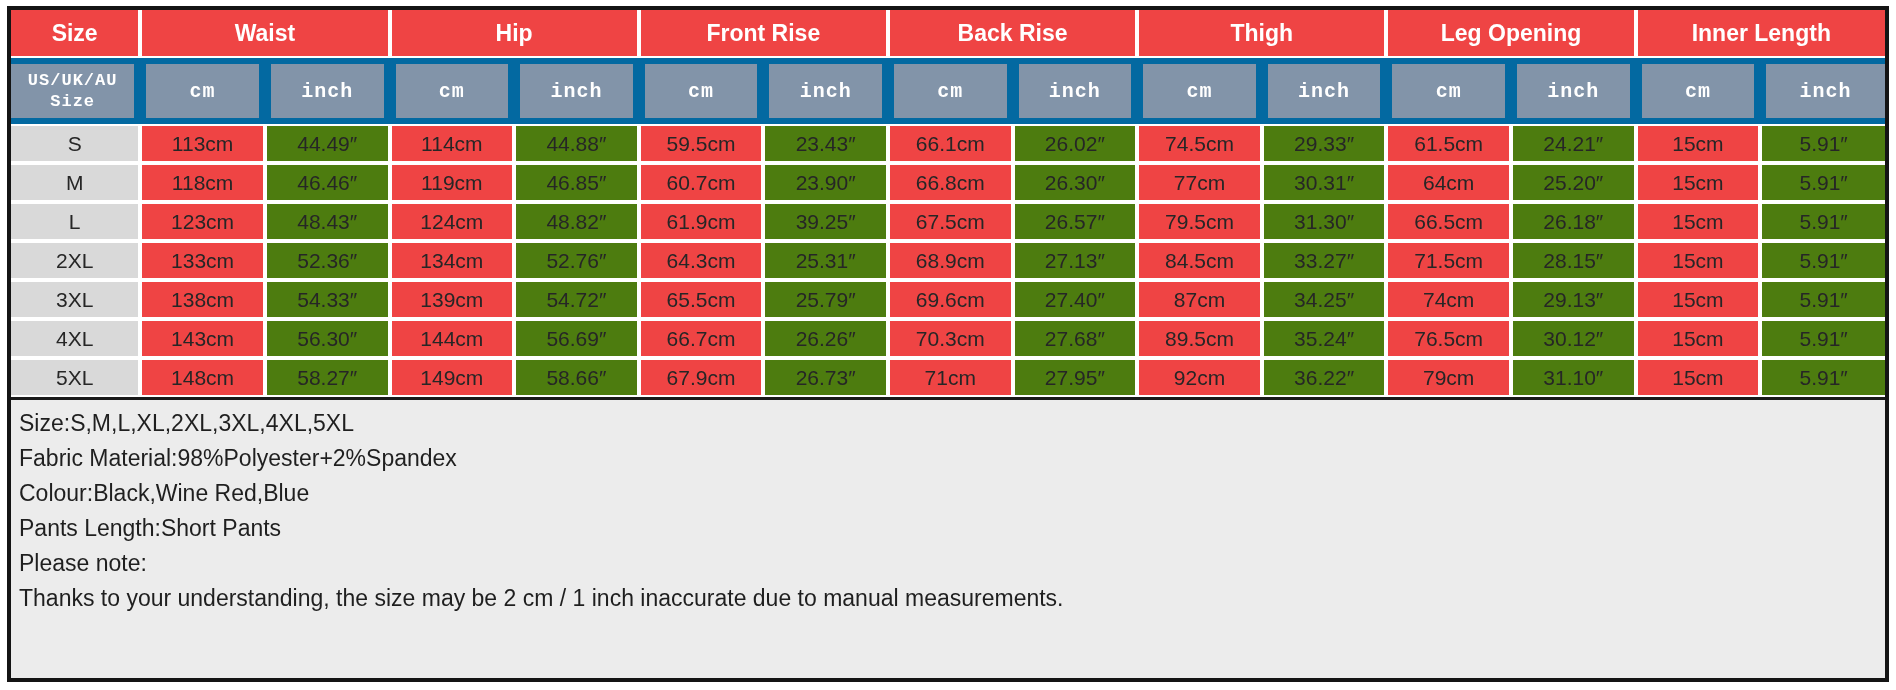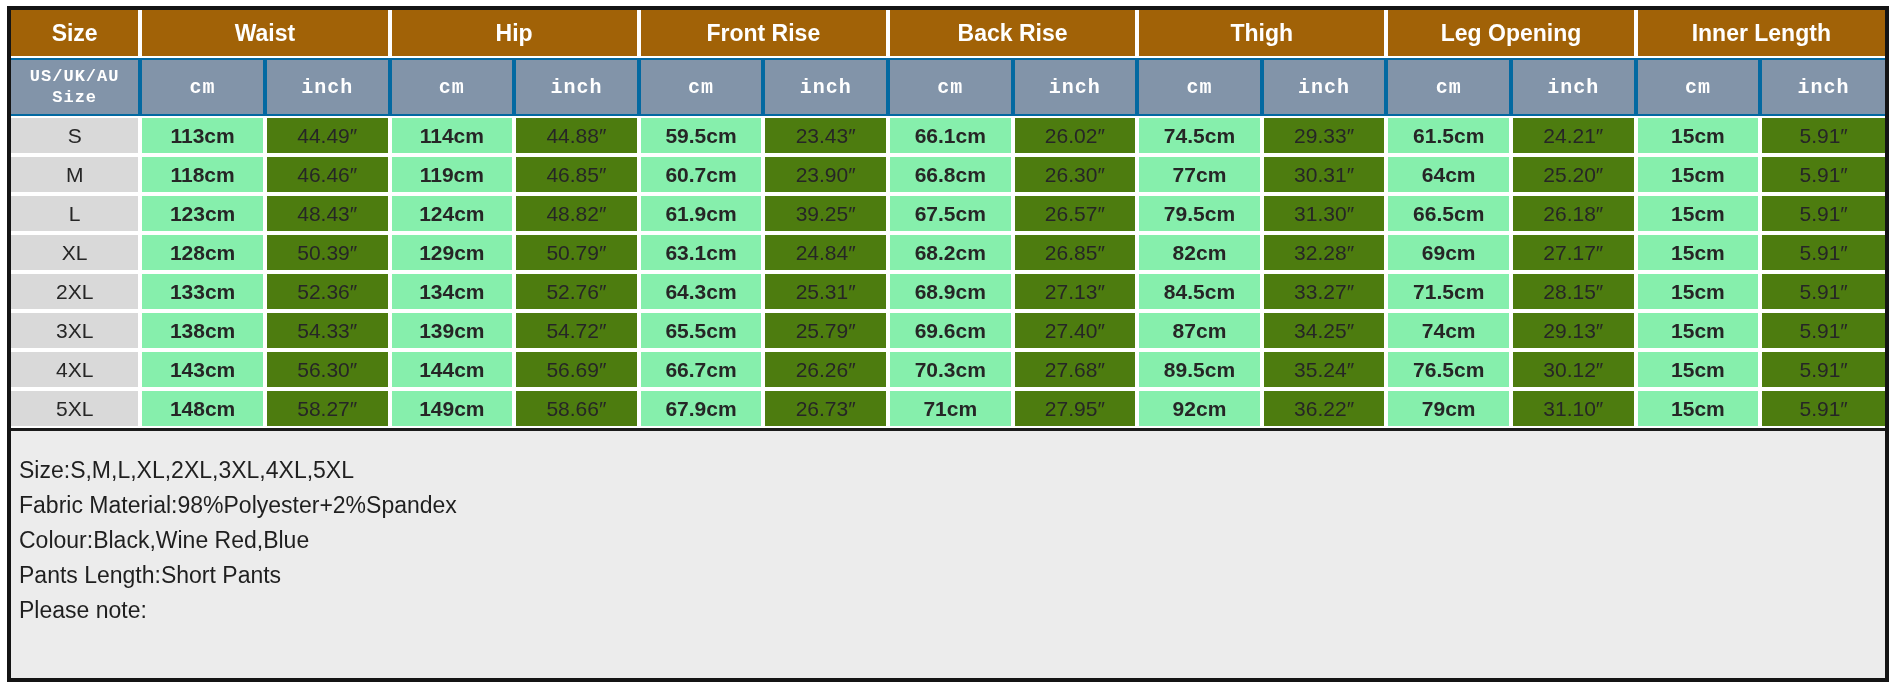--- a/index.html
+++ b/index.html
@@ -3,35 +3,35 @@
 <meta charset="utf-8">
 <style>
   html,body{margin:0;padding:0;background:#ffffff;}
   body{width:1896px;height:690px;position:relative;font-family:"Liberation Sans",sans-serif;}
   .frame{position:absolute;left:7px;top:6px;right:7px;bottom:8px;border:4px solid #141414;background:#ececec;overflow:hidden;}
   table{width:100%;border-collapse:separate;border-spacing:0;table-layout:fixed;border-bottom:3px solid #1a1a1a;}
   col.size-col{width:6.9%;}
   col.unit-col{width:6.65%;}
   th,td{padding:0;text-align:center;vertical-align:middle;overflow:hidden;white-space:nowrap;}
   
-  tr.group-row th{background:#a16207;color:#ffffff;font-weight:bold;font-size:23px;height:46px;border:2px solid #ffffff;border-top:none;}
+  tr.group-row th{background:#ef4444;color:#ffffff;font-weight:bold;font-size:23px;height:46px;border:2px solid #ffffff;border-top:none;}
   tr.group-row th:first-child{border-left:none;}
   tr.group-row th:last-child{border-right:none;}
-  tr.unit-row th{background:#8294a9;color:#ffffff;font-weight:bold;height:54px;border:2px solid #0369a1;font-family:"Liberation Mono","DejaVu Sans Mono",monospace;font-size:20px;letter-spacing:1px;}
+  tr.unit-row th{background:#8294a9;color:#ffffff;font-weight:bold;height:54px;border:6px solid #0369a1;font-family:"Liberation Mono","DejaVu Sans Mono",monospace;font-size:20px;letter-spacing:1px;}
   tr.unit-row th:first-child{border-left:none;font-size:17px;line-height:21px;white-space:normal;}
   tr.unit-row th:last-child{border-right:none;}
   
   tbody td{height:35px;font-size:21px;color:#262626;border:2px solid #ffffff;}
   tbody td:first-child{border-left:none;}
   tbody td:last-child{border-right:none;}
   td.size-cell{background:#d9d9d9;}
-  td.cm-cell{background:#86efac;font-weight:bold;}
+  td.cm-cell{background:#ef4444;}
   td.inch-cell{background:#4d7c0f;}
   
-  .notes{padding:22px 0 0 8px;}
+  .notes{padding:6px 0 0 8px;}
   .note-line{font-size:23px;line-height:35px;color:#1f1f1f;}
 </style>
 </head>
 <body>
 
 <div class="frame">
   <table>
     <colgroup id="cols">
         <col class="size-col">
         <col class="unit-col">
@@ -124,37 +124,20 @@
           <td class="cm-cell">67.5cm</td>
           <td class="inch-cell">26.57″</td>
           <td class="cm-cell">79.5cm</td>
           <td class="inch-cell">31.30″</td>
           <td class="cm-cell">66.5cm</td>
           <td class="inch-cell">26.18″</td>
           <td class="cm-cell">15cm</td>
           <td class="inch-cell">5.91″</td>
         </tr>
         <tr>
-          <td class="size-cell">XL</td>
-          <td class="cm-cell">128cm</td>
-          <td class="inch-cell">50.39″</td>
-          <td class="cm-cell">129cm</td>
-          <td class="inch-cell">50.79″</td>
-          <td class="cm-cell">63.1cm</td>
-          <td class="inch-cell">24.84″</td>
-          <td class="cm-cell">68.2cm</td>
-          <td class="inch-cell">26.85″</td>
-          <td class="cm-cell">82cm</td>
-          <td class="inch-cell">32.28″</td>
-          <td class="cm-cell">69cm</td>
-          <td class="inch-cell">27.17″</td>
-          <td class="cm-cell">15cm</td>
-          <td class="inch-cell">5.91″</td>
-        </tr>
-        <tr>
           <td class="size-cell">2XL</td>
           <td class="cm-cell">133cm</td>
           <td class="inch-cell">52.36″</td>
           <td class="cm-cell">134cm</td>
           <td class="inch-cell">52.76″</td>
           <td class="cm-cell">64.3cm</td>
           <td class="inch-cell">25.31″</td>
           <td class="cm-cell">68.9cm</td>
           <td class="inch-cell">27.13″</td>
           <td class="cm-cell">84.5cm</td>
@@ -216,14 +199,15 @@
           <td class="inch-cell">5.91″</td>
         </tr>
       </tbody>
   </table>
   <div class="notes" id="notes">
       <div class="note-line">Size:S,M,L,XL,2XL,3XL,4XL,5XL</div>
       <div class="note-line">Fabric Material:98%Polyester+2%Spandex</div>
       <div class="note-line">Colour:Black,Wine Red,Blue</div>
       <div class="note-line">Pants Length:Short Pants</div>
       <div class="note-line">Please note:</div>
+      <div class="note-line">Thanks to your understanding, the size may be 2 cm / 1 inch inaccurate due to manual measurements.</div>
     </div>
 </div>
 
 </body></html>

